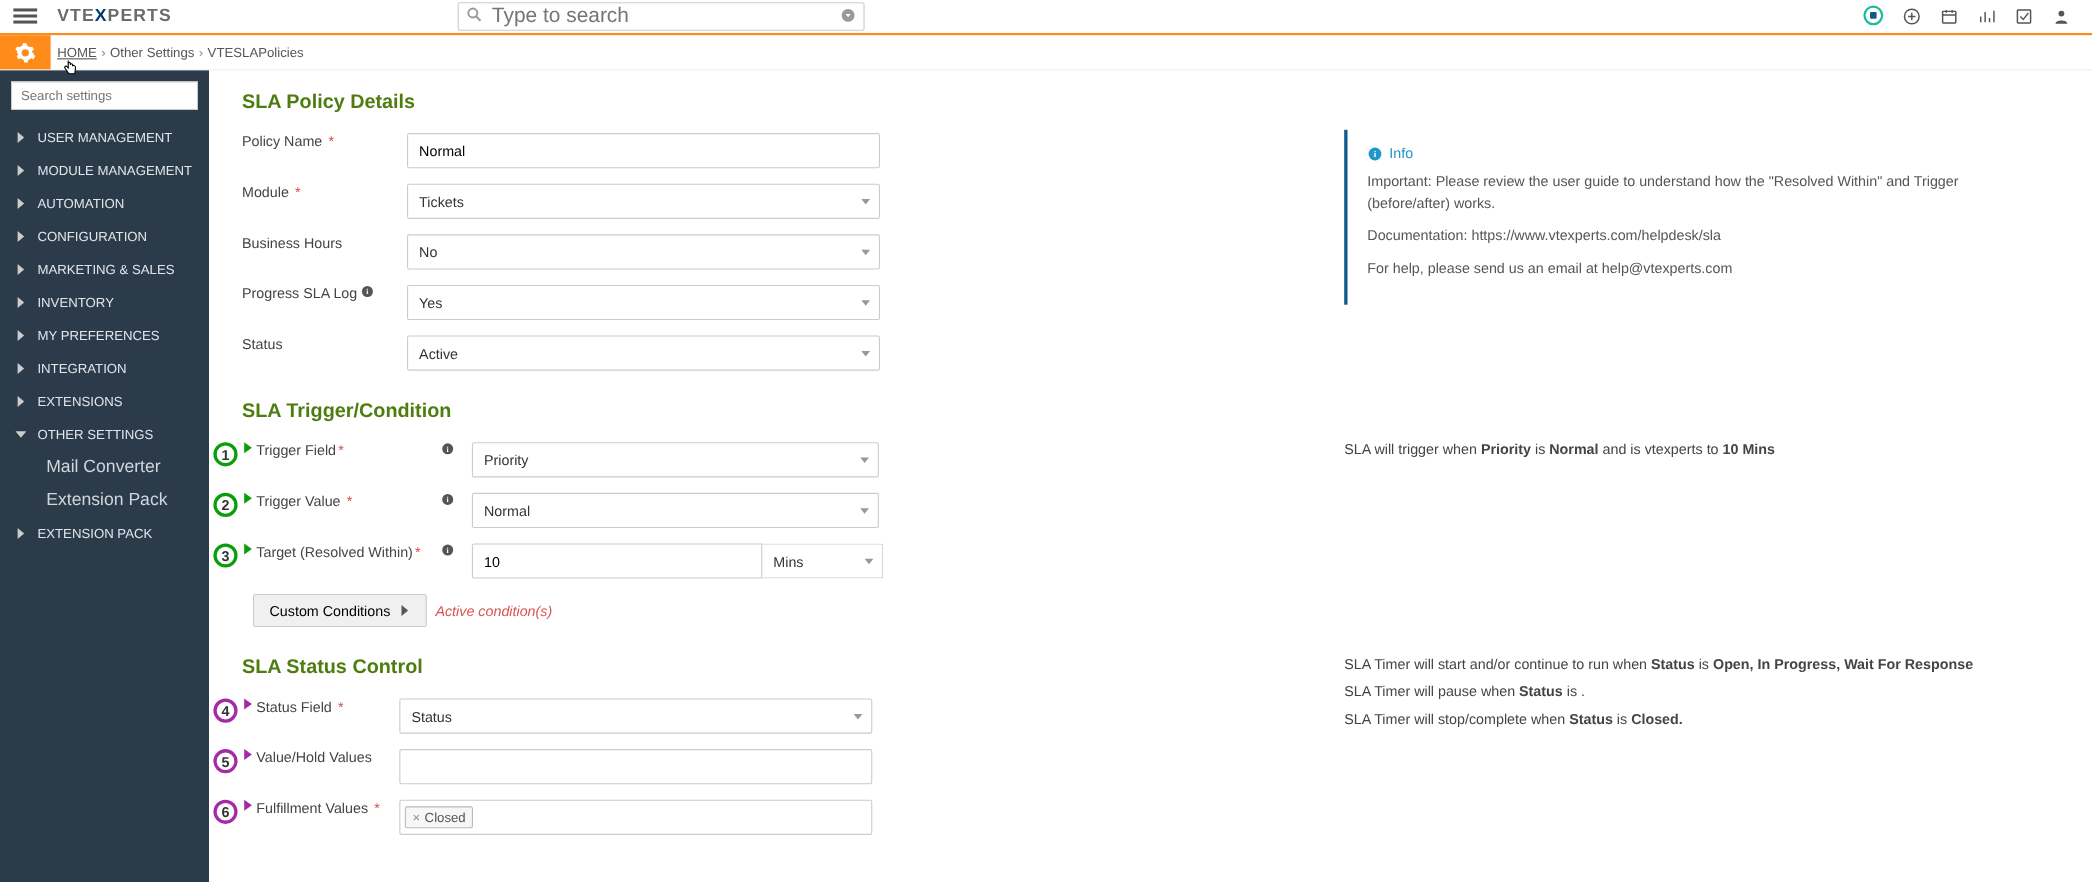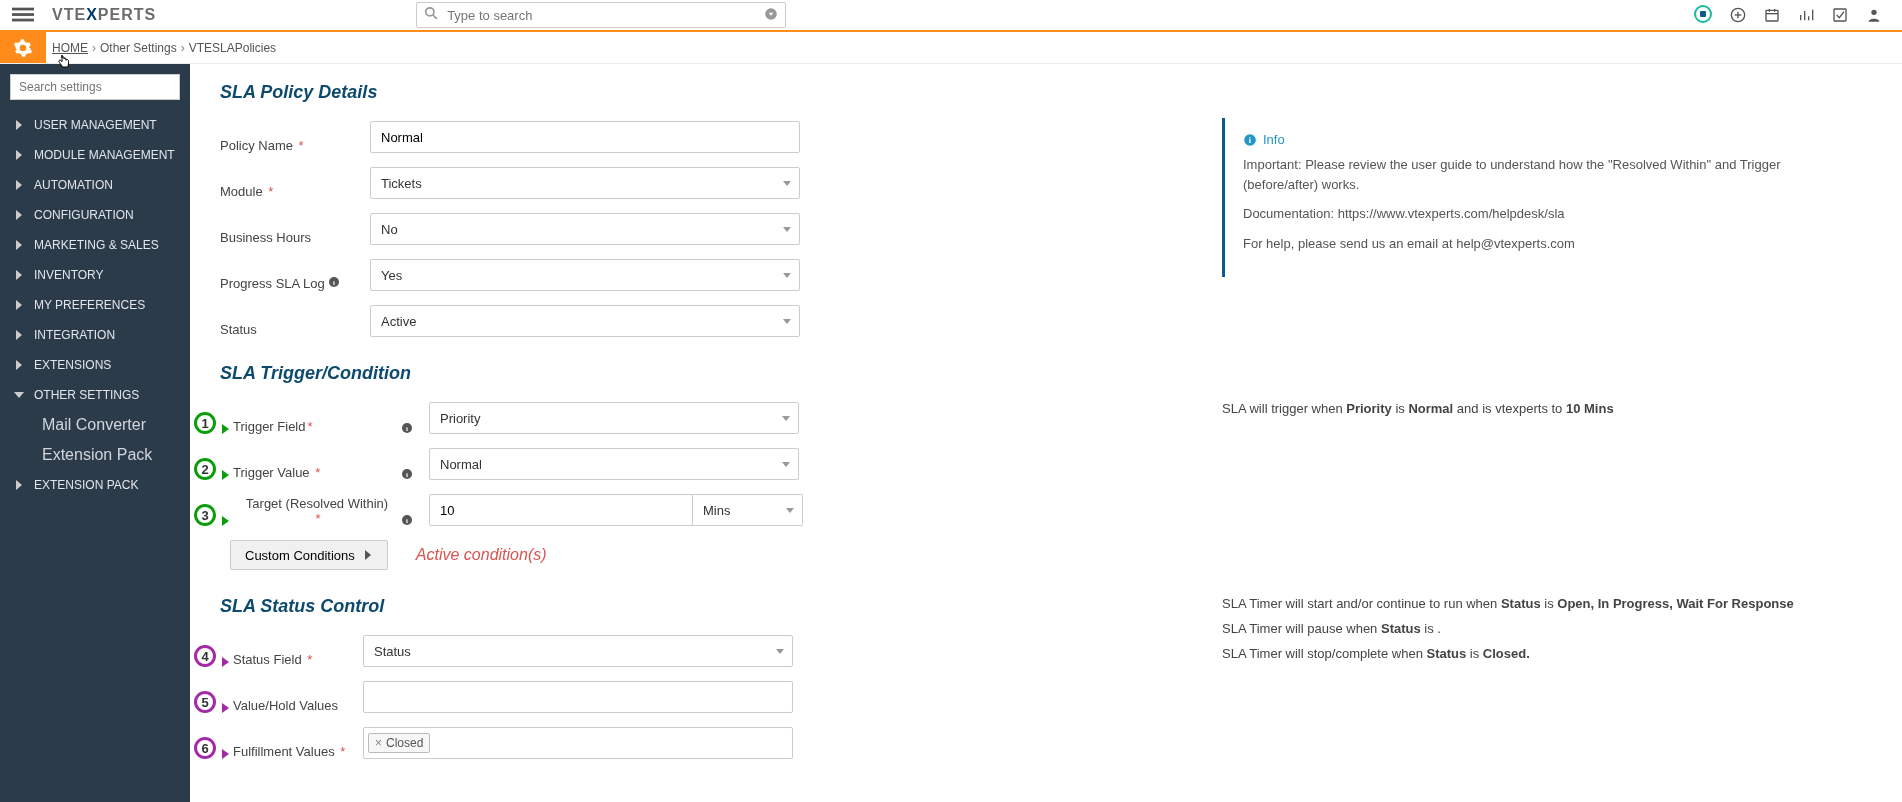--- a/index.html
+++ b/index.html
@@ -7,21 +7,21 @@
 
 
 .top-header { height: 32px; background: #fff; border-bottom: 2px solid #ff8c1a; display: flex; align-items: center; padding: 0 10px 0 0; }
 .hamburger-col { width: 46px; display: flex; align-items: center; justify-content: center; }
 .hamburger svg { width: 22px; height: 22px; }
 .logo-col { padding-left: 6px; display: flex; align-items: center; }
 .logo-text { font-weight: 600; letter-spacing: 1px; color: #6b6b6b; font-size: 16px; }
 .logo-text .x { color: #003a6e; font-weight: 700; }
 .search-col { flex: 0 0 370px; margin-left: 260px; }
 .search-box { position: relative; width: 370px; }
-.search-box input { width: 100%; height: 26px; border: 1px solid #ccc; border-radius: 2px; padding: 0 30px 0 30px; font-size: 13px; color: #0c4a6e; }
+.search-box input { width: 100%; height: 26px; border: 1px solid #ccc; border-radius: 2px; padding: 0 30px 0 30px; font-size: 19px; color: #0c4a6e; }
 .search-box .icon-left { position: absolute; left: 8px; top: 4px; color: #999; }
 .search-box .icon-right { position: absolute; right: 8px; top: 5px; color: #999; }
 .header-icons { margin-left: auto; display: flex; gap: 18px; align-items: center; padding-right: 10px; }
 .header-icons span { color: #555; cursor: pointer; }
 .round-green { width: 18px; height: 18px; border: 2px solid #1abc9c; border-radius: 50%; position: relative; display: inline-block; }
 .round-green::before { content: ""; position: absolute; width: 6px; height: 6px; background: #0d5b8c; top: 4px; left: 4px; border-radius: 1px; }
 
 
 .crumb-bar { height: 32px; display: flex; align-items: stretch; border-bottom: 1px solid #eee; }
 .gear-col { width: 46px; background: #ff8c1a; display: flex; align-items: center; justify-content: center; color: #fff; }
@@ -35,24 +35,24 @@
 
 .layout { display: flex; min-height: calc(100vh - 64px); }
 .sidebar { width: 190px; background: #2c3b4a; color: #fff; padding-top: 10px; }
 .sidebar-search { padding: 0 10px 10px; }
 .sidebar-search input { width: 100%; height: 26px; border: 1px solid #ccc; padding: 0 8px; font-size: 12px; }
 .nav-item { display: flex; align-items: center; padding: 8px 14px; font-size: 12px; font-weight: 400; color: #e1e6eb; cursor: pointer; }
 .nav-item .chev { width: 12px; margin-right: 8px; }
 .nav-sub { padding: 6px 14px 6px 42px; font-size: 16px; color: #cfd6dd; cursor: pointer; }
 
 .content { flex: 1; padding: 18px 30px; position: relative; }
-h2.section-title { font-size: 18px; font-weight: 600; color: #0c4a6e; margin-bottom: 18px; font-style: italic; }
+h2.section-title { font-size: 18px; font-weight: 600; color: #4d7c0f; margin-bottom: 18px; }
 h2.section-title.mt { margin-top: 26px; }
 
-.form-row { display: flex; align-items: flex-end; margin-bottom: 14px; }
+.form-row { display: flex; align-items: flex-start; margin-bottom: 14px; }
 .label-col { width: 150px; font-size: 13px; color: #444; }
 .label-col-wide { width: 200px; font-size: 13px; color: #444; display: flex; align-items: center; }
 .control-col { width: 430px; }
 .control-col-narrow { display: flex; gap: 0; }
 input.text-input, .select-box, .tag-input { width: 100%; height: 32px; border: 1px solid #ccc; border-radius: 2px; padding: 0 10px; font-size: 13px; }
 .select-box { position: relative; background: #fff; display: flex; align-items: center; cursor: pointer; }
 .select-box::after { content: ""; position: absolute; right: 8px; top: 13px; border-left: 4px solid transparent; border-right: 4px solid transparent; border-top: 5px solid #999; }
 .short-input { width: 264px; height: 32px; border: 1px solid #ccc; border-radius: 2px 0 0 2px; padding: 0 10px; font-size: 13px; }
 .short-select { width: 110px; height: 32px; border: 1px solid #ccc; border-left: none; border-radius: 0 2px 2px 0; padding: 0 10px; position: relative; display: flex; align-items: center; font-size: 13px; }
 .short-select::after { content: ""; position: absolute; right: 8px; top: 13px; border-left: 4px solid transparent; border-right: 4px solid transparent; border-top: 5px solid #999; }
@@ -66,21 +66,21 @@
 
 .num-badge { width: 22px; height: 22px; border: 3px solid #0a9e0a; border-radius: 50%; display: inline-flex; align-items: center; justify-content: center; font-weight: 700; font-size: 13px; margin-right: 6px; flex-shrink: 0; }
 .num-badge.purple { border-color: #a52aa5; }
 .tri-arrow { width: 0; height: 0; border-top: 5px solid transparent; border-bottom: 5px solid transparent; border-left: 7px solid #0a9e0a; margin-right: 4px; }
 .tri-arrow.purple { border-left-color: #a52aa5; }
 
 .info-icon { width: 18px; text-align: center; color: #555; margin-right: 10px; }
 
 .custom-btn { display: inline-flex; align-items: center; height: 30px; border: 1px solid #ccc; background: #f0f0f0; padding: 0 14px; font-size: 13px; cursor: pointer; margin-left: 10px; border-radius: 2px; }
 .custom-btn svg { margin-left: 8px; }
-.active-cond { color: #d9534f; font-style: italic; font-size: 16px; margin-left: 28px; }
+.active-cond { color: #d9534f; font-style: italic; font-size: 13px; margin-left: 8px; }
 
 .summary-text { font-size: 13px; color: #444; }
 .summary-row { margin-bottom: 10px; }
 .summary-text b { font-weight: 700; }
 
 .tag-input { display: flex; align-items: center; padding-left: 4px; height: 32px; }
 .tag-chip { border: 1px solid #bbb; background: #f7f7f7; border-radius: 2px; padding: 2px 6px; font-size: 12px; display: flex; align-items: center; gap: 4px; color: #555; }
 .tag-chip .x { color: #888; cursor: pointer; }
 
 .trig-summary-block { position: absolute; top: 337px; right: 30px; width: 650px; }
@@ -373,21 +373,21 @@
         </span>
       <div style="width:370px;">
           <div class="select-box">
             <span>Normal</span>
           </div>
         </div>
     </div>
     <div class="form-row" style="margin-left:-26px;">
       <span class="num-badge">3</span>
       <span class="tri-arrow"></span>
-      <div class="label-col-wide" style="width:168px;flex-direction:column;">
+      <div class="label-col-wide" style="width:168px;">
           <span>Target (Resolved Within)</span> 
           <span class="req">*</span>
         </div>
       <span class="info-icon">
           <svg width="12" height="12" viewBox="0 0 24 24" fill="#555">
             <circle cx="12" cy="12" r="10"></circle>
             <text x="12" y="17" text-anchor="middle" font-size="14" fill="#fff" font-family="serif" font-weight="bold">i</text>
           </svg>
         </span>
       <div class="control-col-narrow">

